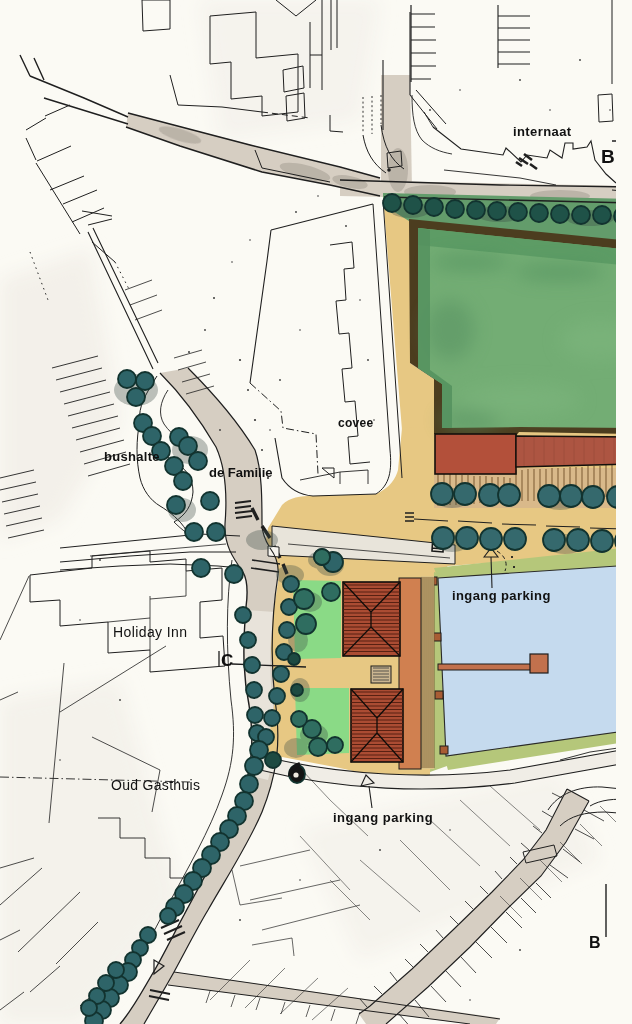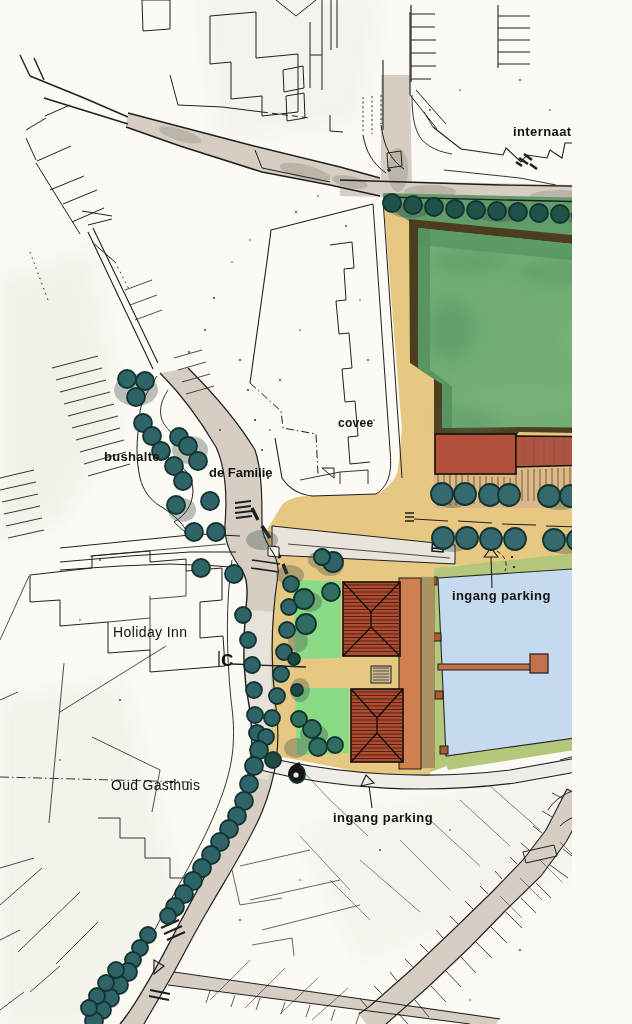--- a/index.html
+++ b/index.html
@@ -1,16 +1,16 @@
 <!DOCTYPE html>
 <html><head>
 <meta charset="utf-8">
 <style>
 html,body{margin:0;padding:0;background:#fbfaf4;}
-#map{position:relative;width:572px;height:1024px;overflow:hidden;font-family:"Liberation Sans",sans-serif;}
+#map{position:relative;width:616px;height:1024px;overflow:hidden;font-family:"Liberation Sans",sans-serif;}
 svg{display:block;}
 </style>
 </head>
 <body>
 <div id="map">
 <svg width="632" height="1024" viewBox="0 0 632 1024" xmlns="http://www.w3.org/2000/svg">
 
 <rect x="0" y="0" width="632" height="1024" fill="#fbfaf4"></rect>
 <defs>
         <filter id="blur9" x="-30%" y="-30%" width="160%" height="160%">

